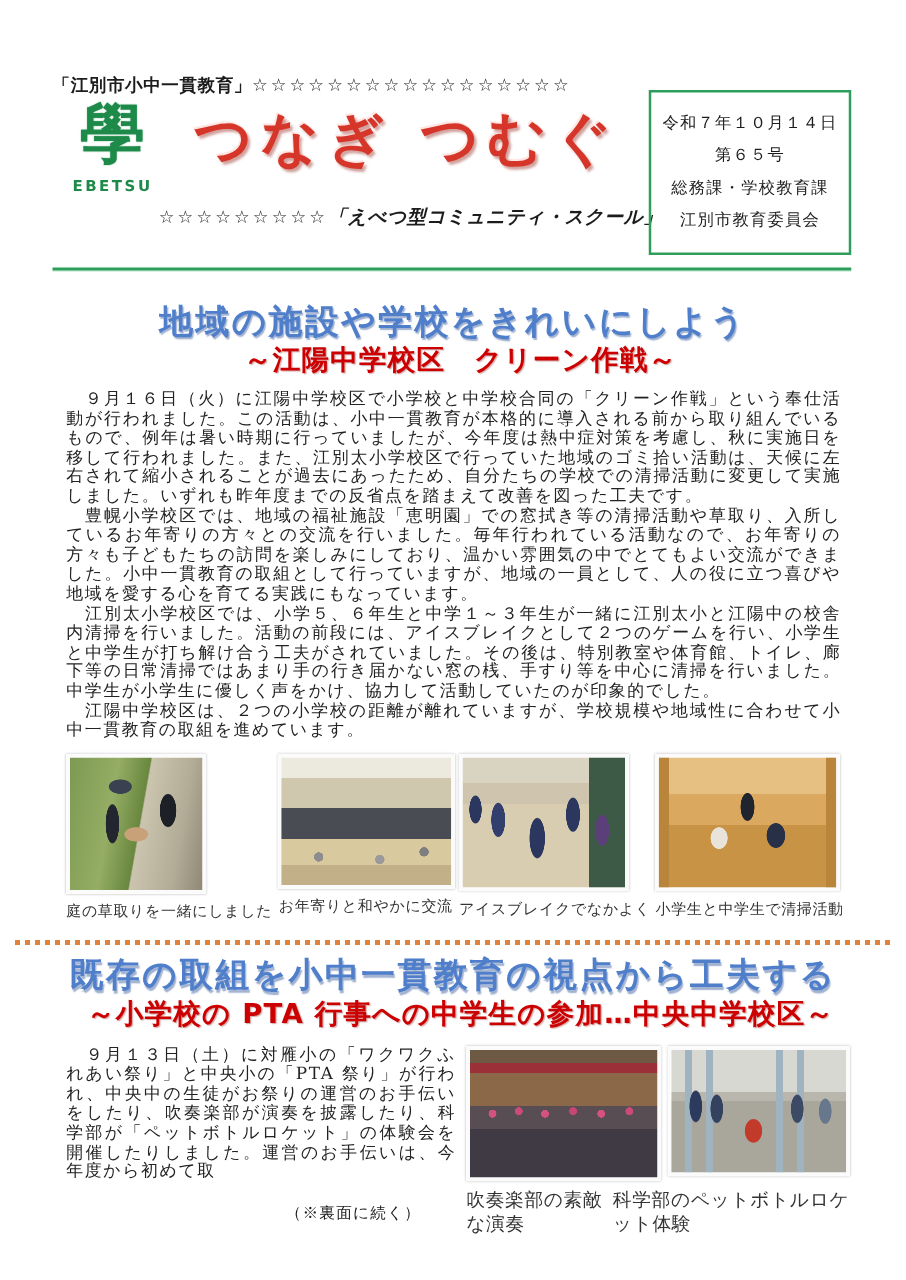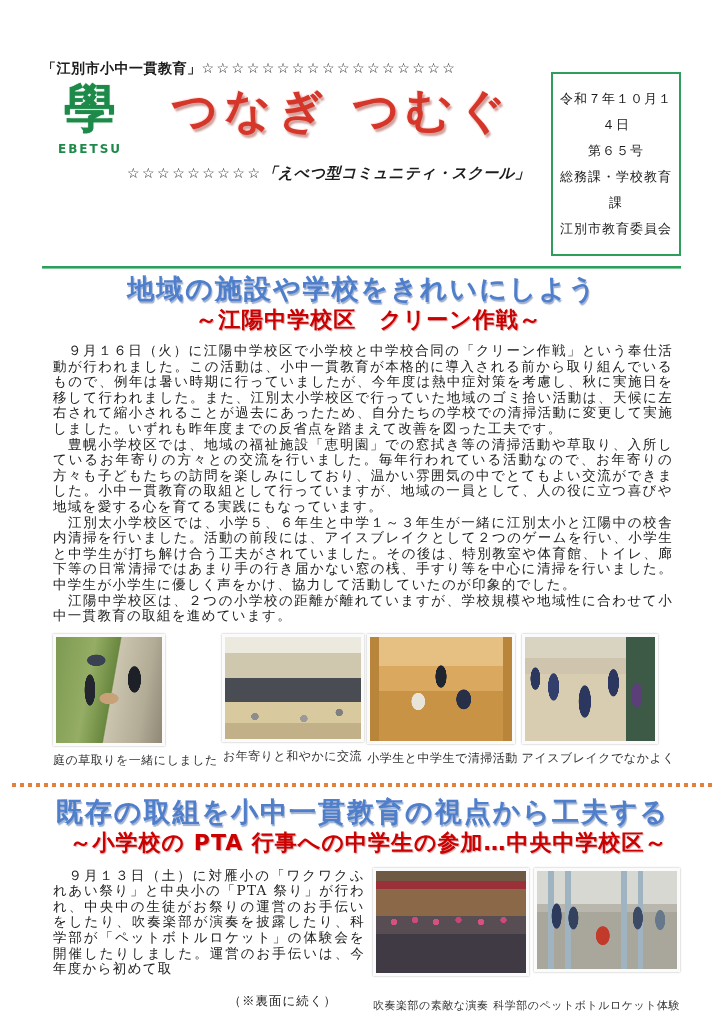--- a/index.html
+++ b/index.html
@@ -34,21 +34,21 @@
   .masthead{flex:1;text-align:center;padding-top:4px;}
   .news-title{
     font-size:46px;font-weight:bold;letter-spacing:6px;line-height:52px;
     color:var(--brand-red);
     text-shadow:2px 3px 2px rgba(140,20,10,.40), -1px -1px 0 #ffe6e2;
   }
   .header-bottom{display:flex;align-items:baseline;white-space:nowrap;
     padding-left:85px;margin-top:8px;}
   .header-bottom .lbl{font-size:15px;font-weight:bold;letter-spacing:.5px;font-style:italic;}
   .issue-box{
-    width:130px;border:2px solid var(--accent-green);
+    width:162px;border:2px solid var(--accent-green);
     margin-left:6px;margin-top:12px;
     padding:12px 4px;text-align:center;
     font-size:13px;line-height:26px;letter-spacing:1px;font-weight:500;
   }
   .green-rule{
     margin:10px 0 0 0;height:2px;background:#eafff2;
     border-top:2px solid var(--accent-green);
     border-bottom:1px solid #7ccб9a;
     border-bottom:1px solid #7cc89a;
   }
@@ -58,21 +58,21 @@
     font-size:27px;line-height:33px;color:var(--title-blue);
     text-shadow:1px 2px 1px rgba(42,79,148,.45), -1px -1px 0 #ffffff,
                 0 0 2px rgba(255,255,255,.8);
   }
   .art-sub{
     text-align:center;font-weight:bold;letter-spacing:1px;
     font-size:22px;line-height:30px;color:var(--title-red);
     text-shadow:1px 1px 1px rgba(120,0,0,.35);
     padding-left:12px;
   }
-  .a1-titles{margin-top:3px;}
+  .a1-titles{margin-top:24px;}
   
   .body-text{
     margin:8px 52px 0 53px;
     font-family:"DejaVu Serif","Liberation Serif",serif;
     font-size:13.5px;line-height:15.6px;letter-spacing:1.3px;
     text-align:justify;color:#222;
   }
   .body-text p{margin:0;}
   
   .photo-row{display:flex;margin:10px 50px 0 53px;gap:3px;justify-content:space-between;}
@@ -134,21 +134,21 @@
     linear-gradient(180deg,#6e5a44 0 10%,#9b3038 10% 18%,#8a6848 18% 44%,#574d52 44% 62%,#3f3a44 62% 100%);}
   .ph-rocket{width:146px;height:104px;background:
     radial-gradient(ellipse 11px 15px at 47% 66%, #c23b2a 60%, transparent 66%),
     radial-gradient(ellipse 8px 20px at 14% 46%, #2c3a5e 60%, transparent 66%),
     radial-gradient(ellipse 8px 18px at 26% 48%, #35425f 60%, transparent 66%),
     radial-gradient(ellipse 8px 18px at 72% 48%, #3c4a66 60%, transparent 66%),
     radial-gradient(ellipse 8px 16px at 88% 50%, #68788c 60%, transparent 66%),
     linear-gradient(90deg, transparent 0 8%, #9fb3c0 8% 12%, transparent 12% 20%, #9fb3c0 20% 24%, transparent 24% 60%, #9fb3c0 60% 64%, transparent 64% 72%, #9fb3c0 72% 76%, transparent 76% 100%),
     linear-gradient(180deg,#d8d8d2 0 34%,#b9b7ad 34% 42%,#a9a69b 42% 100%);}
   .a2-caption-row{display:flex;justify-content:space-between;margin-top:6px;}
-  .a2-caption-row .caption{margin-top:16px;font-size:11px;text-align:right;}
+  .a2-caption-row .caption{margin-top:0;font-size:15px;}
   .bracket-caption{text-align:center;font-size:13px;letter-spacing:.5px;
     margin-top:10px;color:#222;
     font-family:"DejaVu Sans","Liberation Sans",sans-serif;}
 </style>
 </head>
 <body>
 
 <div class="page">
 
   <div class="header">
@@ -197,26 +197,26 @@
   <div class="photo-row">
     <div class="ph-item">
       <div class="ph ph-garden"></div>
       <div class="caption">庭の草取りを一緒にしました</div>
     </div>
     <div class="ph-item">
       <div class="ph ph-meeting"></div>
       <div class="caption">お年寄りと和やかに交流</div>
     </div>
     <div class="ph-item">
+      <div class="ph ph-gym"></div>
+      <div class="caption">アイスブレイクでなかよく</div>
+    </div>
+    <div class="ph-item">
       <div class="ph ph-stairs"></div>
       <div class="caption">小学生と中学生で清掃活動</div>
-    </div>
-    <div class="ph-item">
-      <div class="ph ph-gym"></div>
-      <div class="caption">アイスブレイクでなかよく</div>
     </div>
   </div>
 
   <div class="dot-divider"></div>
 
   <div class="a2-titles">
     <div class="art-title">既存の取組を小中一貫教育の視点から工夫する</div>
     <div class="art-sub">～小学校の PTA 行事への中学生の参加…中央中学校区～</div>
   </div>
 

